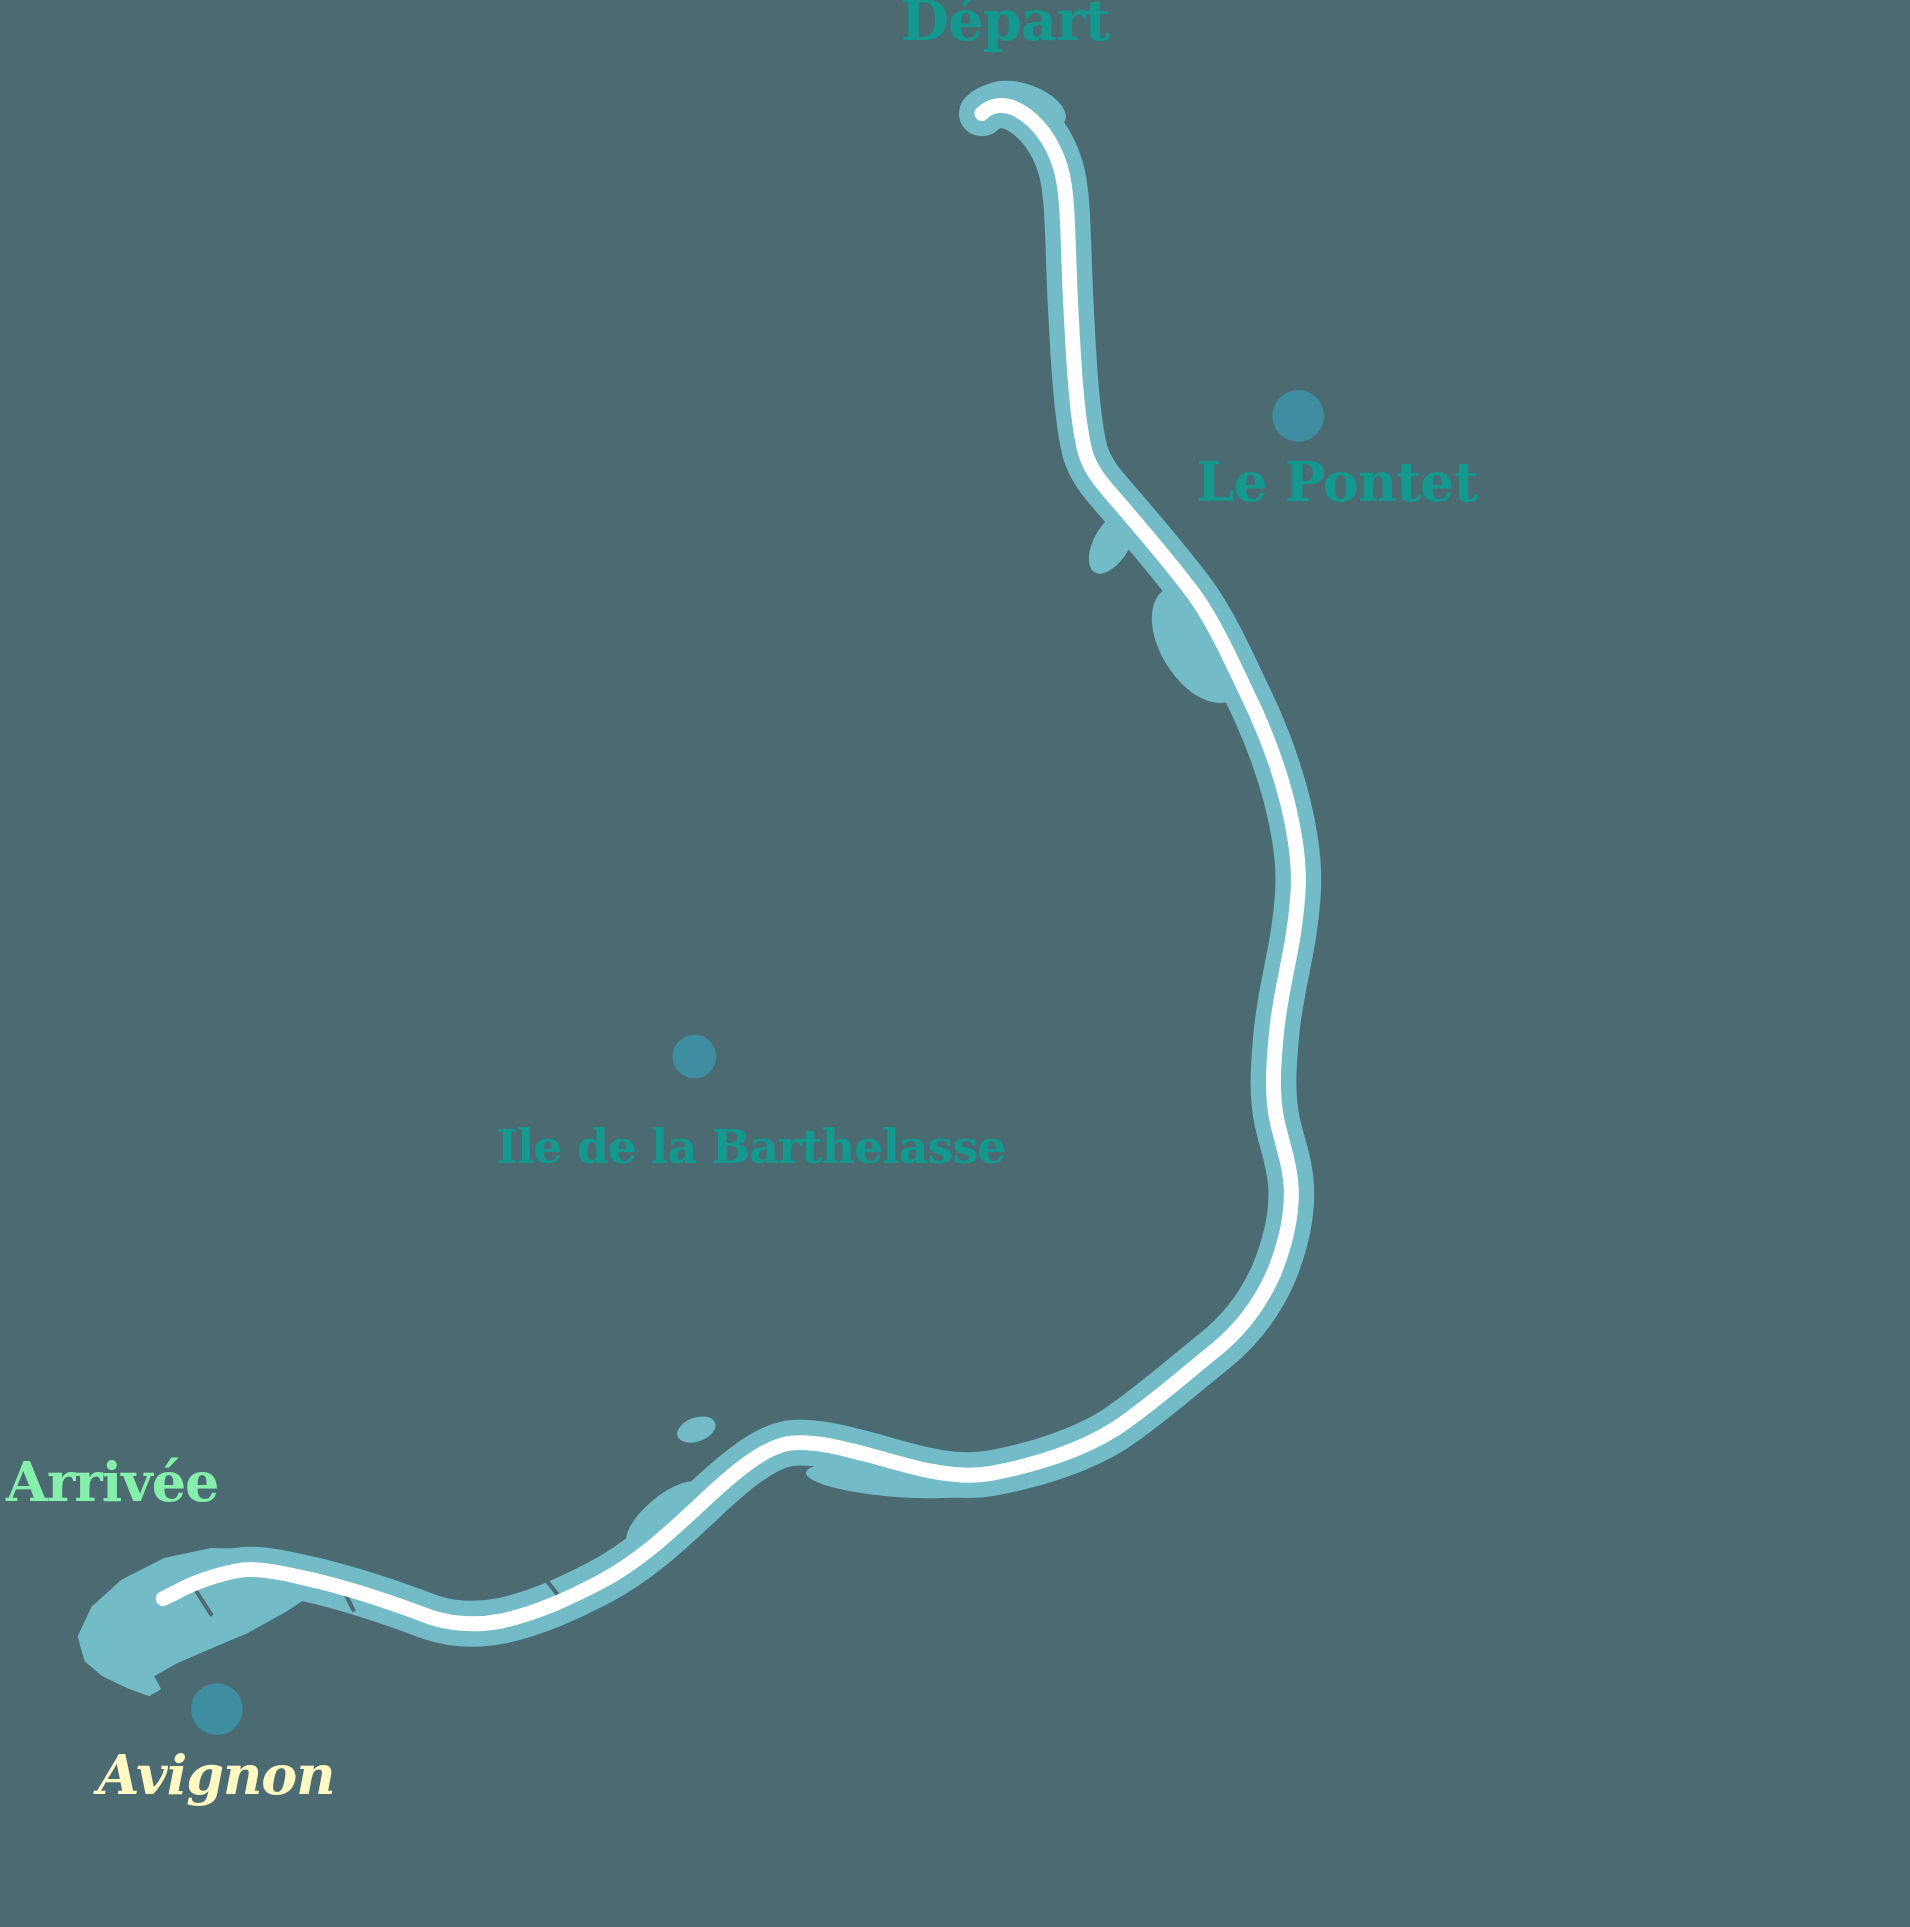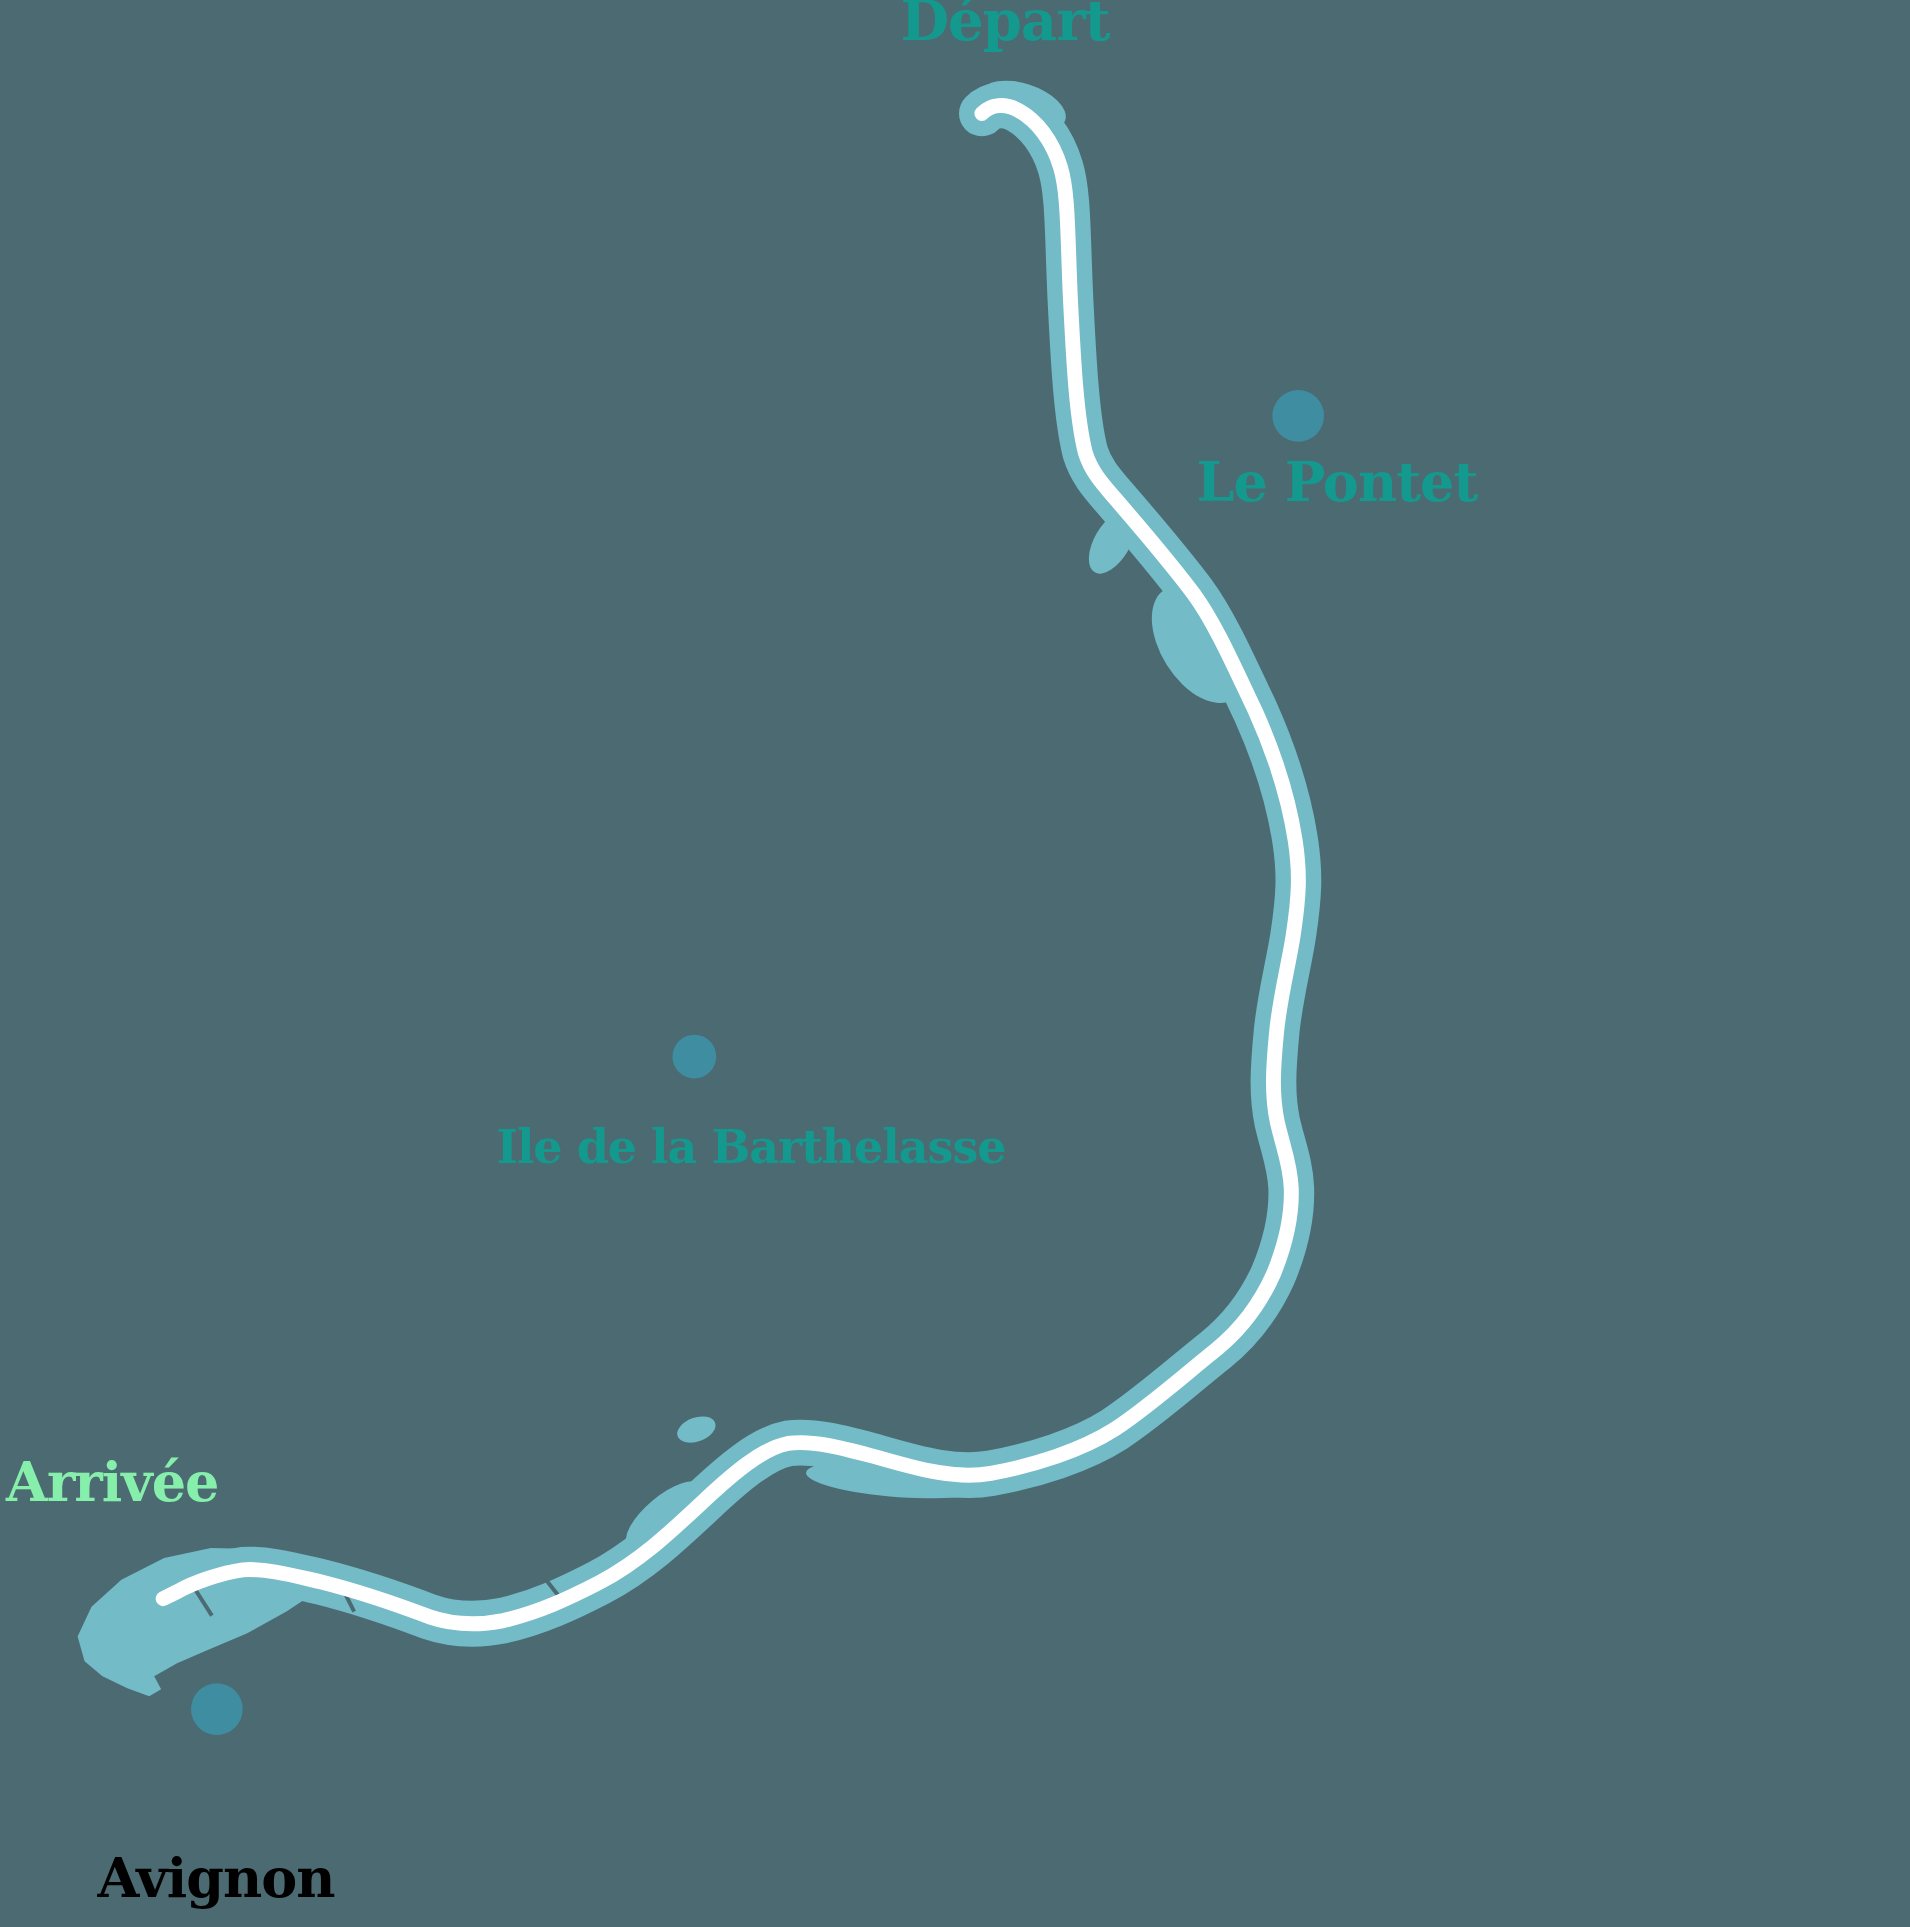--- a/index.html
+++ b/index.html
@@ -60,15 +60,15 @@
       <path d="M 987 114 C 996 105 1010 103 1024 111 C 1042 121 1058 141 1066 168 C 1074 194 1073 235 1076 300 C 1079 360 1082 420 1091 455 C 1097 474 1108 486 1120 500 C 1146 530 1172 560 1200 597 C 1222 627 1242 673 1262 715 C 1280 755 1295 800 1302 845 C 1307 878 1306 900 1300 940 C 1295 972 1286 1005 1283 1040 C 1280 1072 1278 1100 1284 1128 C 1290 1154 1297 1170 1298 1194 C 1299 1222 1292 1252 1280 1281 C 1267 1310 1248 1336 1222 1357 C 1193 1380 1155 1414 1120 1437 C 1087 1458 1040 1473 996 1481 C 962 1487 927 1478 882 1465 C 852 1457 818 1447 792 1451 C 766 1456 737 1481 706 1510 C 673 1541 642 1570 602 1591 C 571 1607 541 1621 506 1629 C 481 1634 457 1634 431 1625 C 402 1614 362 1600 322 1590 C 296 1584 266 1576 244 1578 C 223 1581 196 1590 178 1600 L 164 1607" fill="none" stroke="#FFFFFF" stroke-width="15" stroke-linecap="round" stroke-linejoin="round" data-name="route-line"></path>
       <circle cx="1305" cy="418" r="26" fill="#3E8DA0" data-name="marker-le-pontet"></circle>
       <circle cx="698" cy="1062" r="22" fill="#3E8DA0" data-name="marker-ile-de-la-barthelasse"></circle>
       <circle cx="218" cy="1718" r="26" fill="#3E8DA0" data-name="marker-avignon"></circle>
     </svg>
 
   <div class="map-label" data-name="label-depart" style="left: 1005px; top: -8px; color: rgb(20, 153, 143); transform: translateX(-50%);">Départ</div>
   <div class="map-label" data-name="label-le-pontet" style="left: 1309px; top: 455px; color: rgb(20, 153, 143); transform: translateX(-50%); margin-left: 28px;">Le Pontet</div>
   <div class="map-label" data-name="label-ile-de-la-barthelasse" style="left: 751px; top: 1124px; color: rgb(20, 153, 143); transform: translateX(-50%);">Ile de la Barthelasse</div>
   <div class="map-label" data-name="label-arrivee" style="left: 6px; top: 1455px; color: #86efac;">Arrivée</div>
-  <div class="map-label" data-name="label-avignon" style="left: 216px; top: 1851px; color: #000000; transform: translateX(-50%);">Avignon</div>
+  <div class="map-label" data-name="label-avignon" style="left: 216px; top: 1748px; color: #fef9c3; transform: translateX(-50%); font-style: italic;">Avignon</div>
 </div>
 
 
 </body></html>

